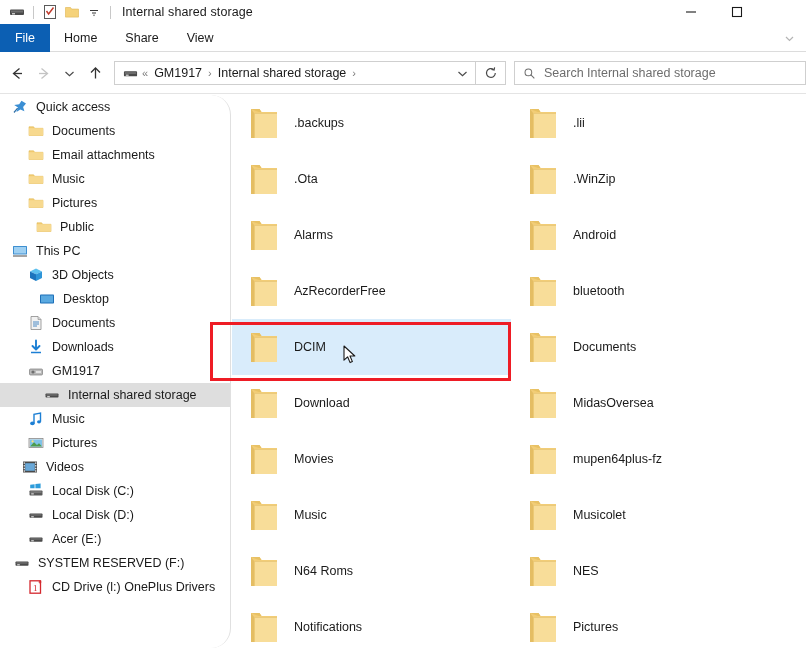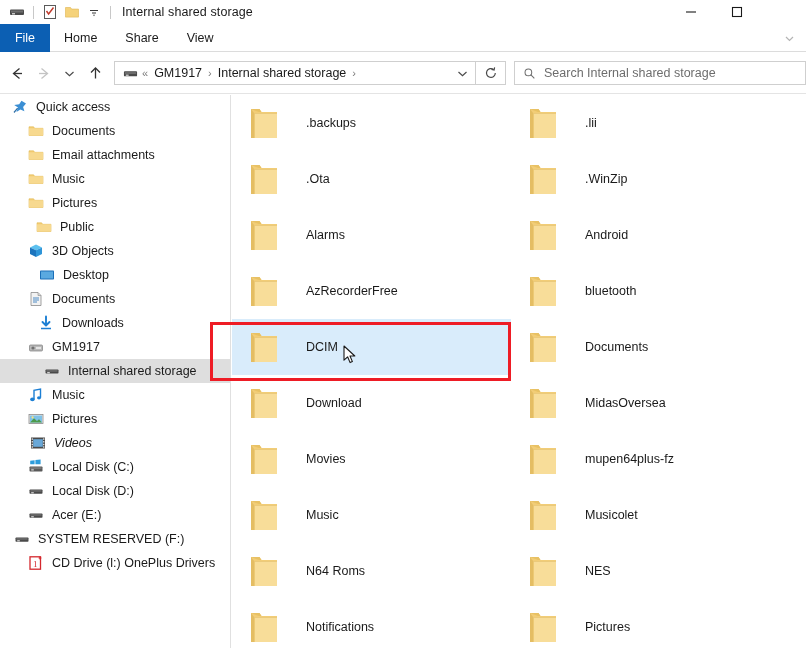--- a/index.html
+++ b/index.html
@@ -70,20 +70,21 @@
     border:1px solid #cfcfcf; background:#fff;
     display:flex; align-items:center; padding-left:8px; gap:8px;
   }
   .search-ph { font-size:12.5px; color:#6d6d6d; white-space:nowrap; }
 
   
   .sidebar {
     position:absolute; left:0; top:95px; width:231px; height:553px;
     background:#ffffff; overflow:hidden;
     border-right:1px solid #e0e0e0;
+    border-radius:20px;
   }
   .snode {
     display:flex; align-items:center; height:24px; white-space:nowrap;
     font-size:12.5px; color:#1a1a1a;
   }
   .snode.sel { background:#dedede; }
   .sico { width:20px; height:20px; display:flex; align-items:center; justify-content:center; flex:0 0 20px; margin-right:6px; }
   .slabel { overflow:hidden; text-overflow:ellipsis; }
 
   
@@ -91,21 +92,21 @@
     position:absolute; left:232px; top:95px; width:574px; height:553px;
     background:#ffffff; overflow:hidden;
   }
   .fgrid { display:flex; flex-wrap:wrap; }
   .fitem {
     width:279px; height:56px; display:flex; align-items:center;
     padding-left:17px; gap:0px;
   }
   .fitem.hover { background:#d9ecfb; }
   .fico { width:34px; height:40px; flex:0 0 34px; display:flex; align-items:center; }
-  .fname { font-size:12.5px; color:#1a1a1a; margin-left:23px; white-space:nowrap; }
+  .fname { font-size:12.5px; color:#1a1a1a; margin-left:11px; white-space:nowrap; }
 
   
   .annot-box {
     position:absolute; left:210px; top:322px; width:301px; height:59px;
     border:3px solid #ee1c25; pointer-events:none; z-index:40;
   }
   .cursor { position:absolute; left:343px; top:345px; z-index:45; }
 </style>
 </head>
 <body>
@@ -282,20 +283,30 @@
         </div>
         <div class="snode" style="padding-left: 34px;">
           <span class="sico">
             <svg width="16" height="16" viewBox="0 0 16 16">
               <path d="M1 3.8 h4.6 l1.1 1.5 H15 v7.2 H1 z" fill="#f3cd74" stroke="#e0b856" stroke-width=".6"></path>
               <path d="M1 5.3 h14 v7.2 H1 z" fill="#f7d98f"></path>
             </svg>
           </span>
           <span class="slabel">Public</span>
         </div>
+        <div class="snode" style="padding-left: 10px;">
+          <span class="sico">
+            <svg width="16" height="16" viewBox="0 0 16 16">
+              <rect x="1" y="3" width="14" height="8.5" rx=".6" fill="#3e8fd0"></rect>
+              <rect x="2" y="4" width="12" height="6.5" fill="#9fd0f2"></rect>
+              <path d="M1 13 h14" stroke="#5a5a5a" stroke-width="1.1"></path>
+            </svg>
+          </span>
+          <span class="slabel">This PC</span>
+        </div>
         <div class="snode" style="padding-left: 26px;">
           <span class="sico">
             <svg width="16" height="16" viewBox="0 0 16 16">
               <path d="M8 1.5 L14 4.4 L8 7.3 L2 4.4 Z" fill="#5cc0ef"></path>
               <path d="M2 4.4 L8 7.3 V14 L2 11.1 Z" fill="#1c74bd"></path>
               <path d="M14 4.4 L8 7.3 V14 L14 11.1 Z" fill="#2e95d8"></path>
             </svg>
           </span>
           <span class="slabel">3D Objects</span>
         </div>
@@ -311,21 +322,21 @@
         <div class="snode" style="padding-left: 26px;">
           <span class="sico">
             <svg width="16" height="16" viewBox="0 0 16 16">
               <path d="M3 1.5 h7 l3 3 v10 H3 z" fill="#f2f2f2" stroke="#8a8a8a" stroke-width=".8"></path>
               <path d="M10 1.5 v3 h3" fill="#d4d4d4" stroke="#8a8a8a" stroke-width=".6"></path>
               <path d="M5 7 h6 M5 9 h6 M5 11 h4" stroke="#3a7fbf" stroke-width=".9"></path>
             </svg>
           </span>
           <span class="slabel">Documents</span>
         </div>
-        <div class="snode" style="padding-left: 36px;">
+        <div class="snode" style="padding-left: 26px;">
           <span class="sico">
             <svg width="16" height="16" viewBox="0 0 16 16">
               <path d="M8 1.5 V9.5 M4.5 7 L8 10.5 L11.5 7" fill="none" stroke="#1c7fd4" stroke-width="1.9" stroke-linecap="round" stroke-linejoin="round"></path>
               <path d="M3 13.5 h10" stroke="#1c7fd4" stroke-width="1.5"></path>
             </svg>
           </span>
           <span class="slabel">Downloads</span>
         </div>
         <div class="snode" style="padding-left: 26px;">
           <span class="sico">
@@ -361,21 +372,21 @@
           <span class="sico">
             <svg width="16" height="16" viewBox="0 0 16 16">
               <rect x="1" y="3.5" width="14" height="9" fill="#e9e9e9" stroke="#8a8a8a" stroke-width=".8"></rect>
               <rect x="2" y="4.5" width="12" height="7" fill="#7fc2e8"></rect>
               <path d="M2 11.5 L6 7.2 L9 10 L11 8.2 L14 11.5 Z" fill="#4d9b4d"></path>
               <circle cx="4.6" cy="6.4" r="1.1" fill="#ffe27a"></circle>
             </svg>
           </span>
           <span class="slabel">Pictures</span>
         </div>
-        <div class="snode" style="padding-left: 28px; font-style: italic;">
+        <div class="snode" style="padding-left: 20px;">
           <span class="sico">
             <svg width="16" height="16" viewBox="0 0 16 16">
               <rect x="1" y="2.5" width="14" height="11" fill="#4a4a4a"></rect>
               <rect x="3.2" y="4.2" width="9.6" height="7.6" fill="#69a8d8"></rect>
               <rect x="1.6" y="3.4" width="1.4" height="1.4" fill="#dcdcdc"></rect>
               <rect x="1.6" y="6.1" width="1.4" height="1.4" fill="#dcdcdc"></rect>
               <rect x="1.6" y="8.8" width="1.4" height="1.4" fill="#dcdcdc"></rect>
               <rect x="1.6" y="11.3" width="1.4" height="1.4" fill="#dcdcdc"></rect>
               <rect x="13" y="3.4" width="1.4" height="1.4" fill="#dcdcdc"></rect>
               <rect x="13" y="6.1" width="1.4" height="1.4" fill="#dcdcdc"></rect>

